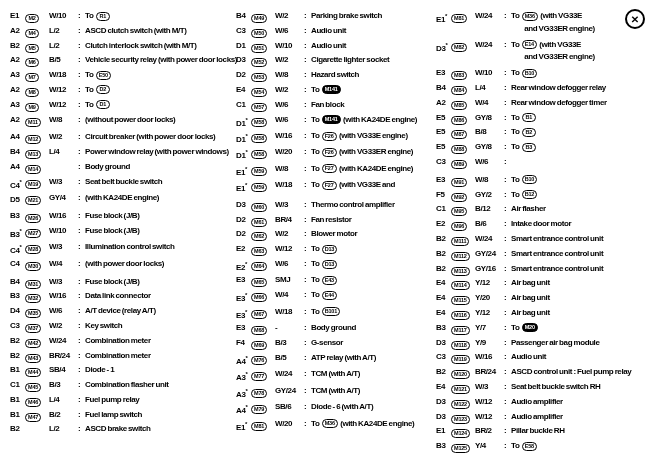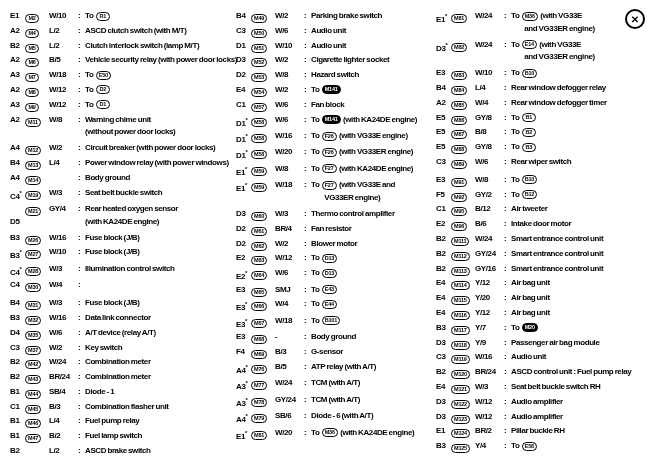--- a/index.html
+++ b/index.html
@@ -44,35 +44,35 @@
     transform:rotate(-90deg);transform-origin:left bottom;letter-spacing:0;
   }
 </style>
 </head>
 <body>
 
 <div id="page">
   <div id="col1" class="col">
       <div class="row"><span class="g">E1</span><span class="c"><span class="pill conn">M2</span></span><span class="w">W/10</span><span class="d"><span class="colon">:</span><span class="lines"><div class="dline">To <span class="pill ref">R1</span></div></span></span></div>
       <div class="row"><span class="g">A2</span><span class="c"><span class="pill conn">M4</span></span><span class="w">L/2</span><span class="d"><span class="colon">:</span><span class="lines"><div class="dline">ASCD clutch switch (with M/T)</div></span></span></div>
-      <div class="row"><span class="g">B2</span><span class="c"><span class="pill conn">M5</span></span><span class="w">L/2</span><span class="d"><span class="colon">:</span><span class="lines"><div class="dline">Clutch interlock switch (lamp M/T)</div></span></span></div>
+      <div class="row"><span class="g">B2</span><span class="c"><span class="pill conn">M5</span></span><span class="w">L/2</span><span class="d"><span class="colon">:</span><span class="lines"><div class="dline">Clutch interlock switch (with M/T)</div></span></span></div>
       <div class="row"><span class="g">A2</span><span class="c"><span class="pill conn">M6</span></span><span class="w">B/5</span><span class="d"><span class="colon">:</span><span class="lines"><div class="dline">Vehicle security relay (with power door locks)</div></span></span></div>
       <div class="row"><span class="g">A3</span><span class="c"><span class="pill conn">M7</span></span><span class="w">W/18</span><span class="d"><span class="colon">:</span><span class="lines"><div class="dline">To <span class="pill ref">E50</span></div></span></span></div>
       <div class="row"><span class="g">A2</span><span class="c"><span class="pill conn">M8</span></span><span class="w">W/12</span><span class="d"><span class="colon">:</span><span class="lines"><div class="dline">To <span class="pill ref">D2</span></div></span></span></div>
       <div class="row"><span class="g">A3</span><span class="c"><span class="pill conn">M9</span></span><span class="w">W/12</span><span class="d"><span class="colon">:</span><span class="lines"><div class="dline">To <span class="pill ref">D1</span></div></span></span></div>
-      <div class="row multi"><span class="g">A2</span><span class="c"><span class="pill conn">M11</span></span><span class="w">W/8</span><span class="d"><span class="colon">:</span><span class="lines"><div class="dline">Warning chime unit</div><div class="dline">(without power door locks)</div></span></span></div>
+      <div class="row multi"><span class="g">A2</span><span class="c"><span class="pill conn">M11</span></span><span class="w">W/8</span><span class="d"><span class="colon">:</span><span class="lines"><div class="dline">(without power door locks)</div></span></span></div>
       <div class="row"><span class="g">A4</span><span class="c"><span class="pill conn">M12</span></span><span class="w">W/2</span><span class="d"><span class="colon">:</span><span class="lines"><div class="dline">Circuit breaker (with power door locks)</div></span></span></div>
       <div class="row"><span class="g">B4</span><span class="c"><span class="pill conn">M13</span></span><span class="w">L/4</span><span class="d"><span class="colon">:</span><span class="lines"><div class="dline">Power window relay (with power windows)</div></span></span></div>
       <div class="row"><span class="g">A4</span><span class="c"><span class="pill conn">M14</span></span><span class="w"></span><span class="d"><span class="colon">:</span><span class="lines"><div class="dline">Body ground</div></span></span></div>
       <div class="row"><span class="g">C4<sup>*</sup></span><span class="c"><span class="pill conn">M19</span></span><span class="w">W/3</span><span class="d"><span class="colon">:</span><span class="lines"><div class="dline">Seat belt buckle switch</div></span></span></div>
-      <div class="row multi"><span class="g gend">D5</span><span class="c"><span class="pill conn">M21</span></span><span class="w">GY/4</span><span class="d"><span class="colon">:</span><span class="lines"><div class="dline">Rear heated oxygen sensor</div><div class="dline">(with KA24DE engine)</div></span></span></div>
+      <div class="row multi"><span class="g gend">D5</span><span class="c"><span class="pill conn">M21</span></span><span class="w">GY/4</span><span class="d"><span class="colon">:</span><span class="lines"><div class="dline">(with KA24DE engine)</div></span></span></div>
       <div class="row"><span class="g">B3</span><span class="c"><span class="pill conn">M26</span></span><span class="w">W/16</span><span class="d"><span class="colon">:</span><span class="lines"><div class="dline">Fuse block (J/B)</div></span></span></div>
       <div class="row"><span class="g">B3<sup>*</sup></span><span class="c"><span class="pill conn">M27</span></span><span class="w">W/10</span><span class="d"><span class="colon">:</span><span class="lines"><div class="dline">Fuse block (J/B)</div></span></span></div>
       <div class="row"><span class="g">C4<sup>*</sup></span><span class="c"><span class="pill conn">M28</span></span><span class="w">W/3</span><span class="d"><span class="colon">:</span><span class="lines"><div class="dline">Illumination control switch</div></span></span></div>
-      <div class="row multi"><span class="g">C4</span><span class="c"><span class="pill conn">M30</span></span><span class="w">W/4</span><span class="d"><span class="colon">:</span><span class="lines"></span></span></div>
+      <div class="row multi"><span class="g">C4</span><span class="c"><span class="pill conn">M30</span></span><span class="w">W/4</span><span class="d"><span class="colon">:</span><span class="lines"><div class="dline">(with power door locks)</div></span></span></div>
       <div class="row"><span class="g">B4</span><span class="c"><span class="pill conn">M31</span></span><span class="w">W/3</span><span class="d"><span class="colon">:</span><span class="lines"><div class="dline">Fuse block (J/B)</div></span></span></div>
       <div class="row"><span class="g">B3</span><span class="c"><span class="pill conn">M32</span></span><span class="w">W/16</span><span class="d"><span class="colon">:</span><span class="lines"><div class="dline">Data link connector</div></span></span></div>
       <div class="row"><span class="g">D4</span><span class="c"><span class="pill conn">M35</span></span><span class="w">W/6</span><span class="d"><span class="colon">:</span><span class="lines"><div class="dline">A/T device (relay A/T)</div></span></span></div>
       <div class="row"><span class="g">C3</span><span class="c"><span class="pill conn">M37</span></span><span class="w">W/2</span><span class="d"><span class="colon">:</span><span class="lines"><div class="dline">Key switch</div></span></span></div>
       <div class="row"><span class="g">B2</span><span class="c"><span class="pill conn">M42</span></span><span class="w">W/24</span><span class="d"><span class="colon">:</span><span class="lines"><div class="dline">Combination meter</div></span></span></div>
       <div class="row"><span class="g">B2</span><span class="c"><span class="pill conn">M43</span></span><span class="w">BR/24</span><span class="d"><span class="colon">:</span><span class="lines"><div class="dline">Combination meter</div></span></span></div>
       <div class="row"><span class="g">B1</span><span class="c"><span class="pill conn">M44</span></span><span class="w">SB/4</span><span class="d"><span class="colon">:</span><span class="lines"><div class="dline">Diode - 1</div></span></span></div>
       <div class="row"><span class="g">C1</span><span class="c"><span class="pill conn">M45</span></span><span class="w">B/3</span><span class="d"><span class="colon">:</span><span class="lines"><div class="dline">Combination flasher unit</div></span></span></div>
       <div class="row"><span class="g">B1</span><span class="c"><span class="pill conn">M46</span></span><span class="w">L/4</span><span class="d"><span class="colon">:</span><span class="lines"><div class="dline">Fuel pump relay</div></span></span></div>
       <div class="row"><span class="g">B1</span><span class="c"><span class="pill conn">M47</span></span><span class="w">B/2</span><span class="d"><span class="colon">:</span><span class="lines"><div class="dline">Fuel lamp switch</div></span></span></div>
@@ -83,21 +83,21 @@
       <div class="row"><span class="g">C3</span><span class="c"><span class="pill conn">M50</span></span><span class="w">W/6</span><span class="d"><span class="colon">:</span><span class="lines"><div class="dline">Audio unit</div></span></span></div>
       <div class="row"><span class="g">D1</span><span class="c"><span class="pill conn">M51</span></span><span class="w">W/10</span><span class="d"><span class="colon">:</span><span class="lines"><div class="dline">Audio unit</div></span></span></div>
       <div class="row"><span class="g">D3</span><span class="c"><span class="pill conn">M52</span></span><span class="w">W/2</span><span class="d"><span class="colon">:</span><span class="lines"><div class="dline">Cigarette lighter socket</div></span></span></div>
       <div class="row"><span class="g">D2</span><span class="c"><span class="pill conn">M53</span></span><span class="w">W/8</span><span class="d"><span class="colon">:</span><span class="lines"><div class="dline">Hazard switch</div></span></span></div>
       <div class="row"><span class="g">E4</span><span class="c"><span class="pill conn">M54</span></span><span class="w">W/2</span><span class="d"><span class="colon">:</span><span class="lines"><div class="dline">To <span class="pill ref filled">M141</span></div></span></span></div>
       <div class="row"><span class="g">C1</span><span class="c"><span class="pill conn">M57</span></span><span class="w">W/6</span><span class="d"><span class="colon">:</span><span class="lines"><div class="dline">Fan block</div></span></span></div>
       <div class="row"><span class="g">D1<sup>*</sup></span><span class="c"><span class="pill conn">M58</span></span><span class="w">W/6</span><span class="d"><span class="colon">:</span><span class="lines"><div class="dline">To <span class="pill ref filled">M141</span> (with KA24DE engine)</div></span></span></div>
       <div class="row"><span class="g">D1<sup>*</sup></span><span class="c"><span class="pill conn">M58</span></span><span class="w">W/16</span><span class="d"><span class="colon">:</span><span class="lines"><div class="dline">To <span class="pill ref">F26</span> (with VG33E engine)</div></span></span></div>
       <div class="row"><span class="g">D1<sup>*</sup></span><span class="c"><span class="pill conn">M58</span></span><span class="w">W/20</span><span class="d"><span class="colon">:</span><span class="lines"><div class="dline">To <span class="pill ref">F26</span> (with VG33ER engine)</div></span></span></div>
       <div class="row"><span class="g">E1<sup>*</sup></span><span class="c"><span class="pill conn">M59</span></span><span class="w">W/8</span><span class="d"><span class="colon">:</span><span class="lines"><div class="dline">To <span class="pill ref">F27</span> (with KA24DE engine)</div></span></span></div>
-      <div class="row multi"><span class="g">E1<sup>*</sup></span><span class="c"><span class="pill conn">M59</span></span><span class="w">W/18</span><span class="d"><span class="colon">:</span><span class="lines"><div class="dline">To <span class="pill ref">F27</span> (with VG33E and</div><div class="dline">          VG33ER engine)</div></span></span></div>
+      <div class="row multi"><span class="g">E1<sup>*</sup></span><span class="c"><span class="pill conn">M59</span></span><span class="w">W/18</span><span class="d"><span class="colon">:</span><span class="lines"><div class="dline">To <span class="pill ref">F27</span> (with VG33E and</div></span></span></div>
       <div class="row"><span class="g">D3</span><span class="c"><span class="pill conn">M60</span></span><span class="w">W/3</span><span class="d"><span class="colon">:</span><span class="lines"><div class="dline">Thermo control amplifier</div></span></span></div>
       <div class="row"><span class="g">D2</span><span class="c"><span class="pill conn">M61</span></span><span class="w">BR/4</span><span class="d"><span class="colon">:</span><span class="lines"><div class="dline">Fan resistor</div></span></span></div>
       <div class="row"><span class="g">D2</span><span class="c"><span class="pill conn">M62</span></span><span class="w">W/2</span><span class="d"><span class="colon">:</span><span class="lines"><div class="dline">Blower motor</div></span></span></div>
       <div class="row"><span class="g">E2</span><span class="c"><span class="pill conn">M63</span></span><span class="w">W/12</span><span class="d"><span class="colon">:</span><span class="lines"><div class="dline">To <span class="pill ref">D13</span></div></span></span></div>
       <div class="row"><span class="g">E2<sup>*</sup></span><span class="c"><span class="pill conn">M64</span></span><span class="w">W/6</span><span class="d"><span class="colon">:</span><span class="lines"><div class="dline">To <span class="pill ref">D13</span></div></span></span></div>
       <div class="row"><span class="g">E3</span><span class="c"><span class="pill conn">M65</span></span><span class="w">SMJ</span><span class="d"><span class="colon">:</span><span class="lines"><div class="dline">To <span class="pill ref">E43</span></div></span></span></div>
       <div class="row"><span class="g">E3<sup>*</sup></span><span class="c"><span class="pill conn">M66</span></span><span class="w">W/4</span><span class="d"><span class="colon">:</span><span class="lines"><div class="dline">To <span class="pill ref">E44</span></div></span></span></div>
       <div class="row"><span class="g">E3<sup>*</sup></span><span class="c"><span class="pill conn">M67</span></span><span class="w">W/18</span><span class="d"><span class="colon">:</span><span class="lines"><div class="dline">To <span class="pill ref">B101</span></div></span></span></div>
       <div class="row"><span class="g">E3</span><span class="c"><span class="pill conn">M68</span></span><span class="w">-</span><span class="d"><span class="colon">:</span><span class="lines"><div class="dline">Body ground</div></span></span></div>
       <div class="row"><span class="g">F4</span><span class="c"><span class="pill conn">M69</span></span><span class="w">B/3</span><span class="d"><span class="colon">:</span><span class="lines"><div class="dline">G-sensor</div></span></span></div>
@@ -109,24 +109,24 @@
     </div>
   <div id="col3" class="col">
       <div class="row multi"><span class="g">E1<sup>*</sup></span><span class="c"><span class="pill conn">M81</span></span><span class="w">W/24</span><span class="d"><span class="colon">:</span><span class="lines"><div class="dline">To <span class="pill ref">M36</span> (with VG33E</div><div class="dline">          and VG33ER engine)</div></span></span></div>
       <div class="row multi"><span class="g">D3<sup>*</sup></span><span class="c"><span class="pill conn">M82</span></span><span class="w">W/24</span><span class="d"><span class="colon">:</span><span class="lines"><div class="dline">To <span class="pill ref">E14</span> (with VG33E</div><div class="dline">          and VG33ER engine)</div></span></span></div>
       <div class="row"><span class="g">E3</span><span class="c"><span class="pill conn">M83</span></span><span class="w">W/10</span><span class="d"><span class="colon">:</span><span class="lines"><div class="dline">To <span class="pill ref">B10</span></div></span></span></div>
       <div class="row"><span class="g">B4</span><span class="c"><span class="pill conn">M84</span></span><span class="w">L/4</span><span class="d"><span class="colon">:</span><span class="lines"><div class="dline">Rear window defogger relay</div></span></span></div>
       <div class="row"><span class="g">A2</span><span class="c"><span class="pill conn">M85</span></span><span class="w">W/4</span><span class="d"><span class="colon">:</span><span class="lines"><div class="dline">Rear window defogger timer</div></span></span></div>
       <div class="row"><span class="g">E5</span><span class="c"><span class="pill conn">M86</span></span><span class="w">GY/8</span><span class="d"><span class="colon">:</span><span class="lines"><div class="dline">To <span class="pill ref">B1</span></div></span></span></div>
       <div class="row"><span class="g">E5</span><span class="c"><span class="pill conn">M87</span></span><span class="w">B/8</span><span class="d"><span class="colon">:</span><span class="lines"><div class="dline">To <span class="pill ref">B2</span></div></span></span></div>
       <div class="row"><span class="g">E5</span><span class="c"><span class="pill conn">M88</span></span><span class="w">GY/8</span><span class="d"><span class="colon">:</span><span class="lines"><div class="dline">To <span class="pill ref">B3</span></div></span></span></div>
-      <div class="row multi"><span class="g">C3</span><span class="c"><span class="pill conn">M89</span></span><span class="w">W/6</span><span class="d"><span class="colon">:</span><span class="lines"><div class="dline">Rear wiper switch</div></span></span></div>
+      <div class="row multi"><span class="g">C3</span><span class="c"><span class="pill conn">M89</span></span><span class="w">W/6</span><span class="d"><span class="colon">:</span><span class="lines"></span></span></div>
       <div class="row"><span class="g">E3</span><span class="c"><span class="pill conn">M91</span></span><span class="w">W/8</span><span class="d"><span class="colon">:</span><span class="lines"><div class="dline">To <span class="pill ref">B10</span></div></span></span></div>
       <div class="row"><span class="g">F5</span><span class="c"><span class="pill conn">M92</span></span><span class="w">GY/2</span><span class="d"><span class="colon">:</span><span class="lines"><div class="dline">To <span class="pill ref">B12</span></div></span></span></div>
-      <div class="row"><span class="g">C1</span><span class="c"><span class="pill conn">M95</span></span><span class="w">B/12</span><span class="d"><span class="colon">:</span><span class="lines"><div class="dline">Air tweeter</div></span></span></div>
+      <div class="row"><span class="g">C1</span><span class="c"><span class="pill conn">M95</span></span><span class="w">B/12</span><span class="d"><span class="colon">:</span><span class="lines"><div class="dline">Air flasher</div></span></span></div>
       <div class="row"><span class="g">E2</span><span class="c"><span class="pill conn">M96</span></span><span class="w">B/6</span><span class="d"><span class="colon">:</span><span class="lines"><div class="dline">Intake door motor</div></span></span></div>
       <div class="row"><span class="g">B2</span><span class="c"><span class="pill conn">M111</span></span><span class="w">W/24</span><span class="d"><span class="colon">:</span><span class="lines"><div class="dline">Smart entrance control unit</div></span></span></div>
       <div class="row"><span class="g">B2</span><span class="c"><span class="pill conn">M112</span></span><span class="w">GY/24</span><span class="d"><span class="colon">:</span><span class="lines"><div class="dline">Smart entrance control unit</div></span></span></div>
       <div class="row"><span class="g">B2</span><span class="c"><span class="pill conn">M113</span></span><span class="w">GY/16</span><span class="d"><span class="colon">:</span><span class="lines"><div class="dline">Smart entrance control unit</div></span></span></div>
       <div class="row"><span class="g">E4</span><span class="c"><span class="pill conn">M114</span></span><span class="w">Y/12</span><span class="d"><span class="colon">:</span><span class="lines"><div class="dline">Air bag unit</div></span></span></div>
       <div class="row"><span class="g">E4</span><span class="c"><span class="pill conn">M115</span></span><span class="w">Y/20</span><span class="d"><span class="colon">:</span><span class="lines"><div class="dline">Air bag unit</div></span></span></div>
       <div class="row"><span class="g">E4</span><span class="c"><span class="pill conn">M116</span></span><span class="w">Y/12</span><span class="d"><span class="colon">:</span><span class="lines"><div class="dline">Air bag unit</div></span></span></div>
       <div class="row"><span class="g">B3</span><span class="c"><span class="pill conn">M117</span></span><span class="w">Y/7</span><span class="d"><span class="colon">:</span><span class="lines"><div class="dline">To <span class="pill ref filled">M20</span></div></span></span></div>
       <div class="row"><span class="g">D3</span><span class="c"><span class="pill conn">M118</span></span><span class="w">Y/9</span><span class="d"><span class="colon">:</span><span class="lines"><div class="dline">Passenger air bag module</div></span></span></div>
       <div class="row"><span class="g">C3</span><span class="c"><span class="pill conn">M119</span></span><span class="w">W/16</span><span class="d"><span class="colon">:</span><span class="lines"><div class="dline">Audio unit</div></span></span></div>

